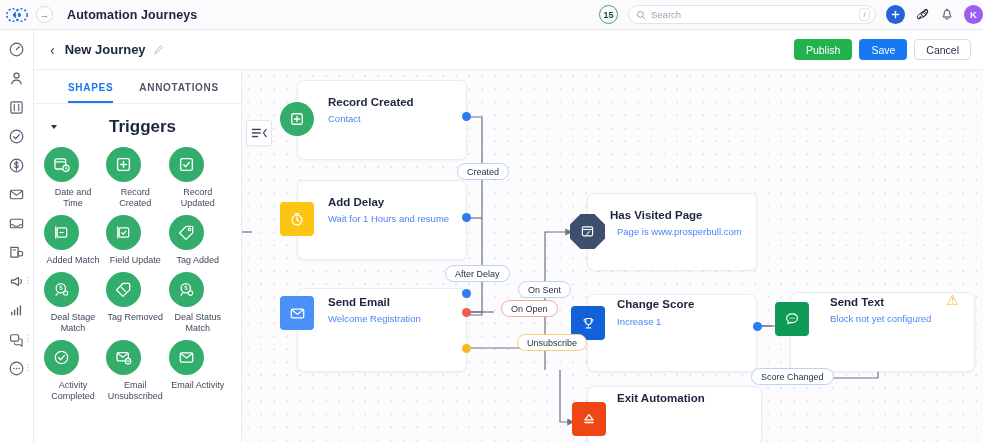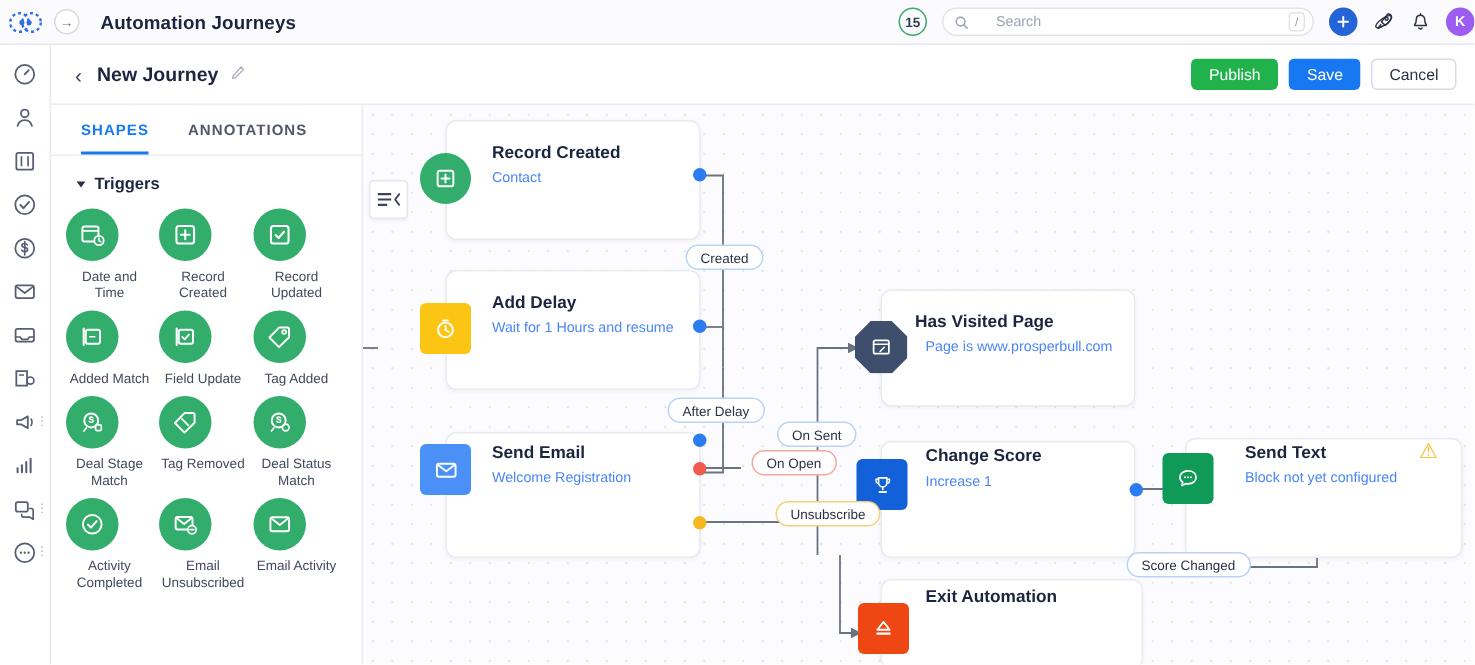--- a/index.html
+++ b/index.html
@@ -35,21 +35,21 @@
   }
   .count-badge {
     width: 19px; height: 19px; border-radius: 50%;
     border: 1.3px solid #3aab6e; color: #2c3e50;
     font-size: 9px; font-weight: bold;
     display: flex; align-items: center; justify-content: center;
   }
   .searchbox {
     width: 248px; height: 19px; border-radius: 10px;
     border: 1px solid #e2e4ec; background: #fff;
-    display: flex; align-items: center; padding: 0 5px 0 7px; gap: 18px;
+    display: flex; align-items: center; padding: 0 5px 0 7px; gap: 5px;
   }
   .search-ph { font-size: 9.5px; color: #9ba2b2; flex: 1; }
   .slash-key {
     width: 11px; height: 13px; border: 1px solid #e2e4ec; border-radius: 3px;
     font-size: 8px; color: #9ba2b2; display:flex; align-items:center; justify-content:center;
   }
   .circle-blue {
     width: 19px; height: 19px; border-radius: 50%; background: #2563d9;
     color: #fff; font-size: 13px; line-height: 0;
     display: flex; align-items: center; justify-content: center;
@@ -88,24 +88,24 @@
   .btn-cancel { background: #fff; color: #2b3245; border-color: #d9dce4; }
 
   
   .panel {
     position: absolute; left: 34px; top: 70px; width: 208px; height: 373px;
     background: #fff; border-right: 1px solid #e9ebf1; overflow: hidden;
   }
   .panel-tabs { display: flex; gap: 26px; padding: 12px 0 0 20px; border-bottom: 1px solid #eceef3; }
   .ptab { font-size: 10px; font-weight: bold; letter-spacing: .7px; padding-bottom: 8px; color: #4e5costantly; }
   .ptab { color: #505769; }
-  .ptab.active { color: #1778f2; border-bottom: 2px solid #1778f2; }
+  .ptab.active { color: #1778f2; border-bottom: 2px solid #1778f2; margin-left: 14px; }
   .section-head { display: flex; align-items: center; gap: 7px; padding: 13px 0 6px 18px; }
   .caret { width: 0; height: 0; border-left: 4px solid #2b3245; border-top: 3.5px solid transparent; border-bottom: 3.5px solid transparent; transform: rotate(90deg); }
-  .section-title { font-size: 11px; font-weight: bold; color: #1b2540; }
+  .section-title { font-size: 17px; font-weight: bold; color: #1b2540; margin-left: 46px; }
   .grid { display: grid; grid-template-columns: repeat(3, 1fr); padding: 4px 10px 0 10px; row-gap: 6px; }
   .shape { display: flex; flex-direction: column; align-items: flex-start; gap: 5px; }
   .shape-ic {
     width: 35px; height: 35px; border-radius: 50%; background: #32ad6b;
     display: flex; align-items: center; justify-content: center; color: #fff;
   }
   .shape-lb { font-size: 9px; line-height: 11px; text-align: center; color: #42495c; width: 58px; }
 
   
   .canvas {

